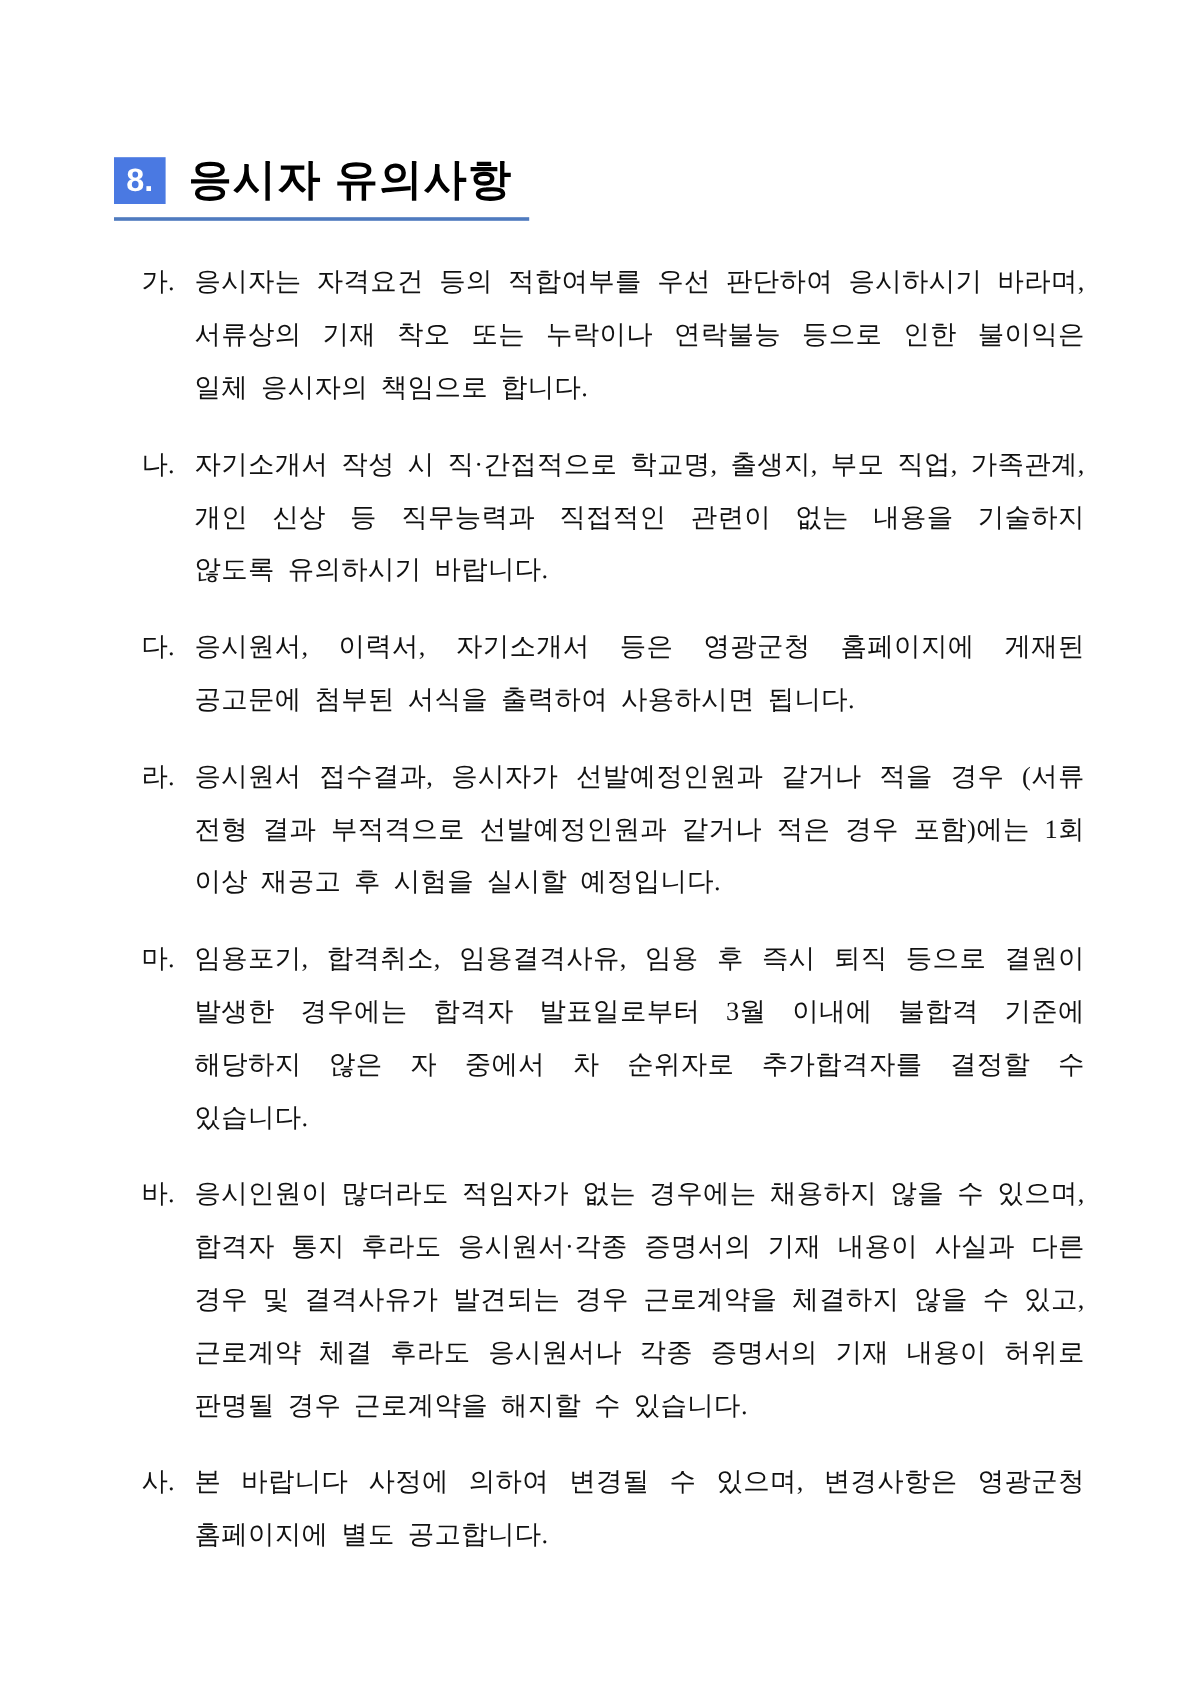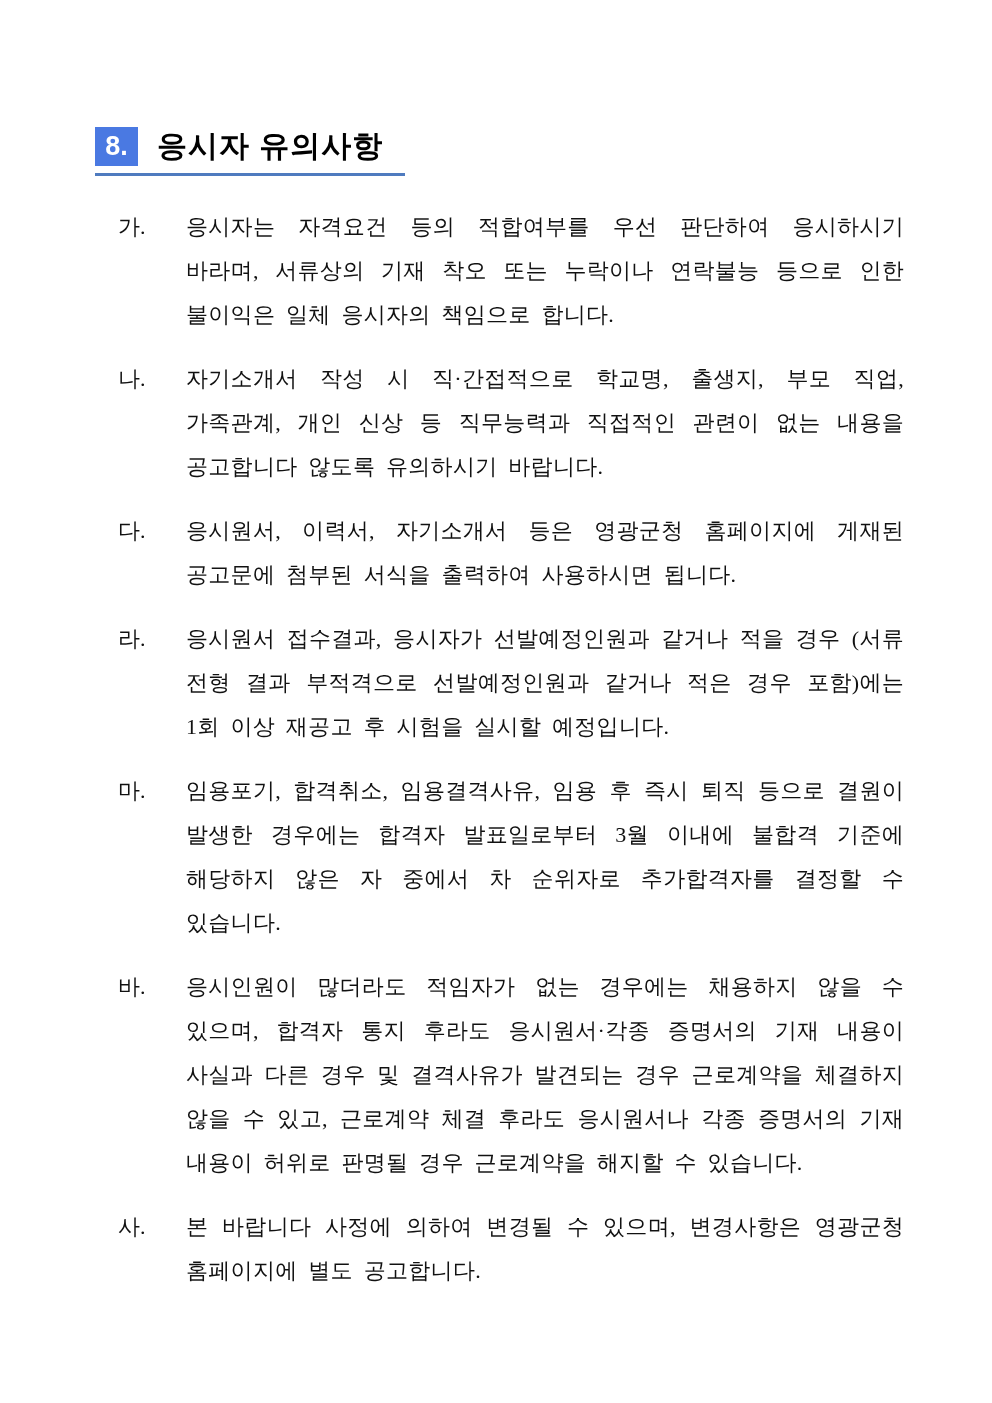--- a/index.html
+++ b/index.html
@@ -33,21 +33,21 @@
     background: #4a79e2;
     color: #ffffff;
     font-size: 27px;
     font-weight: bold;
     text-align: center;
     line-height: 39px;
     margin-right: 19px;
     flex-shrink: 0;
   }
   .heading-title {
-    font-size: 30px;
+    font-size: 36px;
     font-weight: bold;
     letter-spacing: 1px;
     color: #000000;
     white-space: nowrap;
   }
   
   .notice-list {
     margin-top: 29px;
     padding-left: 23px;
   }
@@ -62,21 +62,20 @@
     width: 44px;
     flex-shrink: 0;
     white-space: nowrap;
   }
   .item-text {
     flex: 1;
     text-align: justify;
     word-spacing: 5px;
     letter-spacing: 0.3px;
     word-break: keep-all;
-    margin-left: 24px;
   }
 </style>
 </head>
 <body>
 
 <div class="page" style="background: rgb(255, 255, 255);">
 
   <div class="heading" style="border-bottom-color: rgb(79, 123, 191);">
     <span class="num-badge" style="background: rgb(74, 121, 226); color: rgb(255, 255, 255);">8.</span>
     <span class="heading-title">응시자 유의사항</span>
@@ -84,21 +83,21 @@
 
   <div class="notice-list">
 
     <div class="notice-item">
       <span class="item-marker">가.</span>
       <span class="item-text">응시자는 자격요건 등의 적합여부를 우선 판단하여 응시하시기 바라며, 서류상의 기재 착오 또는 누락이나 연락불능 등으로 인한 불이익은 일체 응시자의 책임으로 합니다.</span>
     </div>
 
     <div class="notice-item">
       <span class="item-marker">나.</span>
-      <span class="item-text">자기소개서 작성 시 직·간접적으로 학교명, 출생지, 부모 직업, 가족관계, 개인 신상 등 직무능력과 직접적인 관련이 없는 내용을 공고합니다 않도록 유의하시기 바랍니다.</span>
+      <span class="item-text">자기소개서 작성 시 직·간접적으로 학교명, 출생지, 부모 직업, 가족관계, 개인 신상 등 직무능력과 직접적인 관련이 없는 내용을 기술하지 않도록 유의하시기 바랍니다.</span>
     </div>
 
     <div class="notice-item">
       <span class="item-marker">다.</span>
       <span class="item-text">응시원서, 이력서, 자기소개서 등은 영광군청 홈페이지에 게재된 공고문에 첨부된 서식을 출력하여 사용하시면 됩니다.</span>
     </div>
 
     <div class="notice-item">
       <span class="item-marker">라.</span>
       <span class="item-text">응시원서 접수결과, 응시자가 선발예정인원과 같거나 적을 경우 (서류 전형 결과 부적격으로 선발예정인원과 같거나 적은 경우 포함)에는 1회 이상 재공고 후 시험을 실시할 예정입니다.</span>

